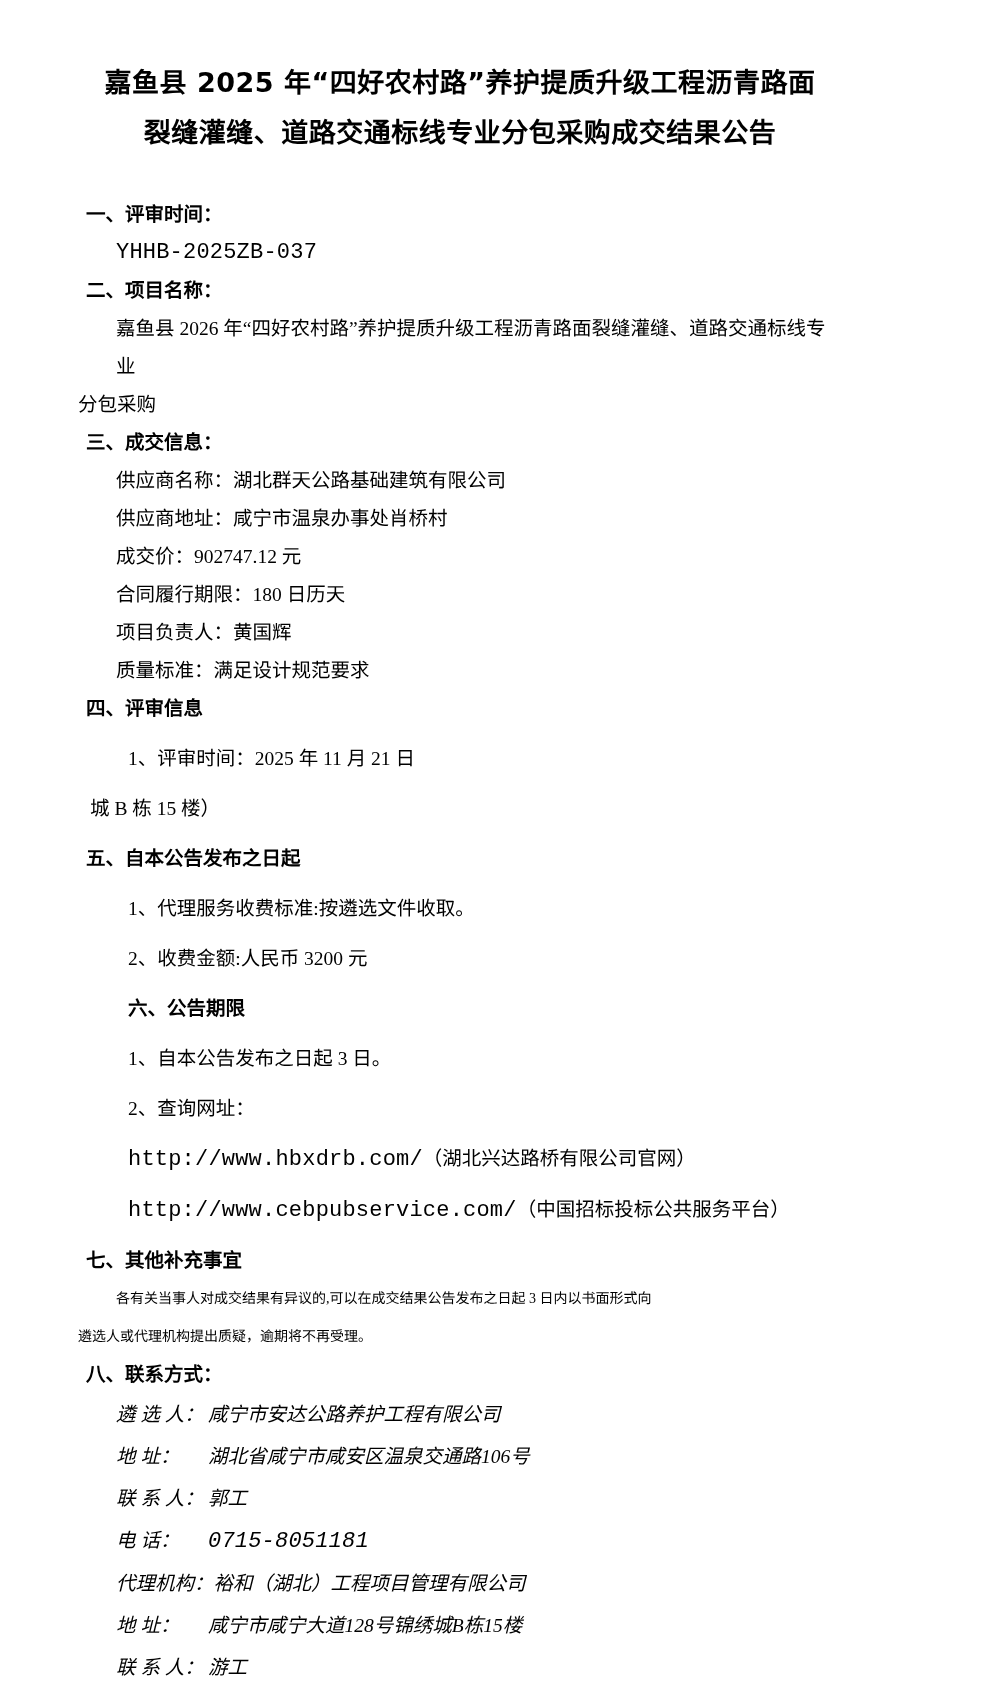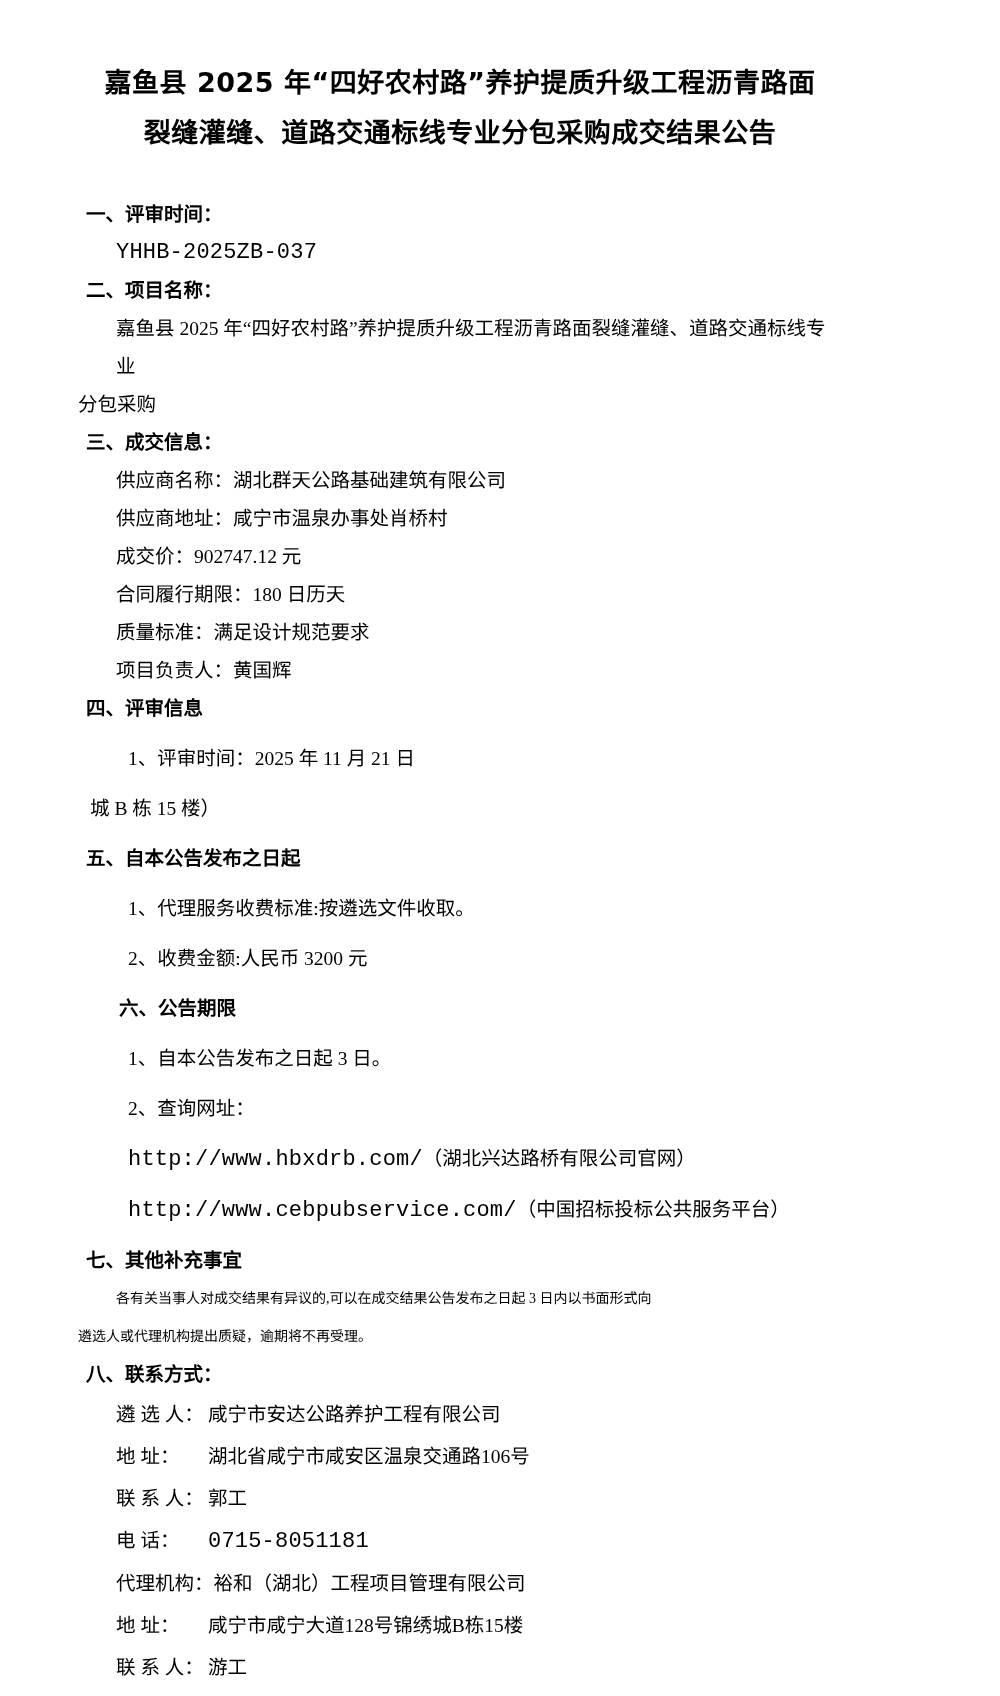--- a/index.html
+++ b/index.html
@@ -66,20 +66,21 @@
     padding-left: 38px;
   }
   .kv .k {
     display: inline-block;
   }
   .contact-line {
     font-size: 19.5px;
     line-height: 42px;
     margin: 0;
     padding-left: 38px;
+    font-style: italic;
   }
   .contact-line .lab {
     display: inline-block;
     min-width: 92px;
   }
   .num-line {
     font-size: 19.5px;
     line-height: 38px;
     margin: 12px;
     padding-left: 38px;
@@ -88,50 +89,50 @@
     font-size: 14px;
     line-height: 38px;
     margin: 0;
     text-indent: 38px;
   }
   .sec-sub {
     font-family: "DejaVu Sans", "Liberation Sans", sans-serif;
     font-weight: bold;
     font-size: 19.5px;
     line-height: 38px;
-    margin: 3px;
+    margin: 12px;
     padding-left: 38px;
   }
 </style>
 </head>
 <body>
 
 <div class="page">
 
   <h1 class="doc-title">
     <span class="title-line">嘉鱼县 2025 年“四好农村路”养护提质升级工程沥青路面</span>
     <span class="title-line">裂缝灌缝、道路交通标线专业分包采购成交结果公告</span>
   </h1>
 
   <div class="spacer-after-title"></div>
 
   <p class="sec-head">一、评审时间：</p>
   <p class="body-line hang mono">YHHB-2025ZB-037</p>
 
   <p class="sec-head">二、项目名称：</p>
-  <p class="body-line hang">嘉鱼县 2025 年“四好农村路”养护提质升级工程沥青路面裂缝灌缝、道路交通标线专业</p>
+  <p class="body-line hang">嘉鱼县 2026 年“四好农村路”养护提质升级工程沥青路面裂缝灌缝、道路交通标线专业</p>
   <p class="body-line" style="text-indent:0;">分包采购</p>
 
   <p class="sec-head">三、成交信息：</p>
   <p class="kv"><span class="k">供应商名称：</span><span>湖北群天公路基础建筑有限公司</span></p>
   <p class="kv"><span class="k">供应商地址：</span><span>咸宁市温泉办事处肖桥村</span></p>
   <p class="kv"><span class="k">成交价：</span><span>902747.12 元</span></p>
   <p class="kv"><span class="k">合同履行期限：</span><span>180 日历天</span></p>
+  <p class="kv"><span class="k">项目负责人：</span><span>黄国辉</span></p>
   <p class="kv"><span class="k">质量标准：</span><span>满足设计规范要求</span></p>
-  <p class="kv"><span class="k">项目负责人：</span><span>黄国辉</span></p>
 
   <p class="sec-head">四、评审信息</p>
   <p class="num-line">1、评审时间：2025 年 11 月 21 日</p>
   <p class="num-line" style="padding-left:0;">城 B 栋 15 楼）</p>
 
   <p class="sec-head">五、自本公告发布之日起</p>
   <p class="num-line">1、代理服务收费标准:按遴选文件收取。</p>
   <p class="num-line">2、收费金额:人民币 3200 元</p>
 
   <p class="sec-sub">六、公告期限</p>

